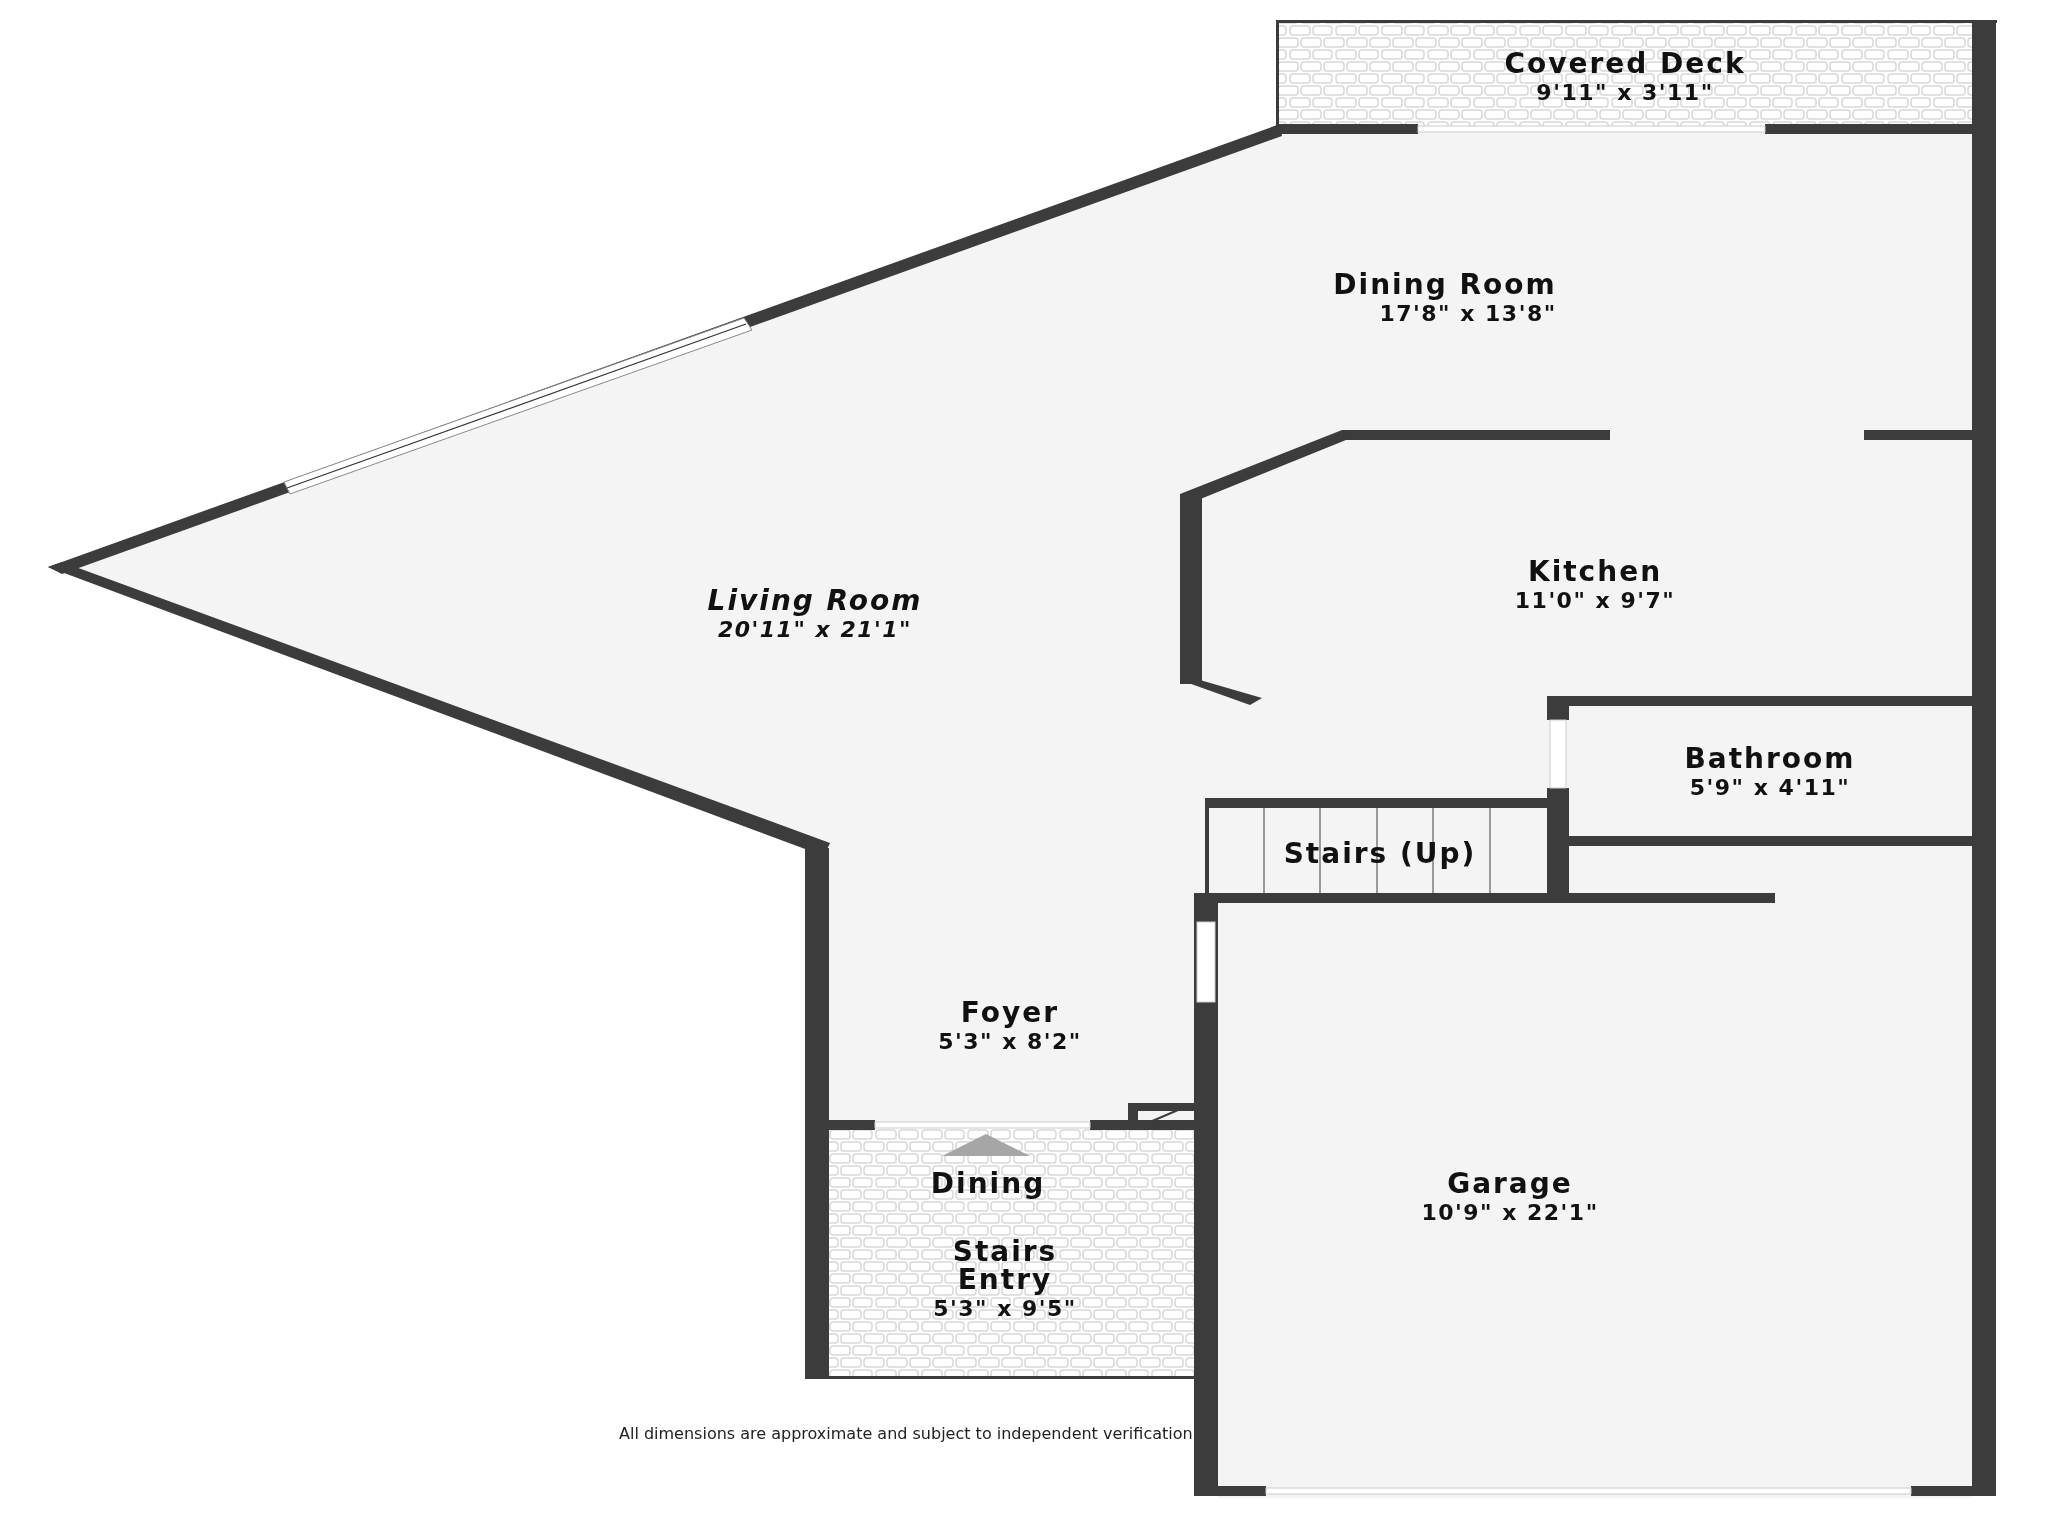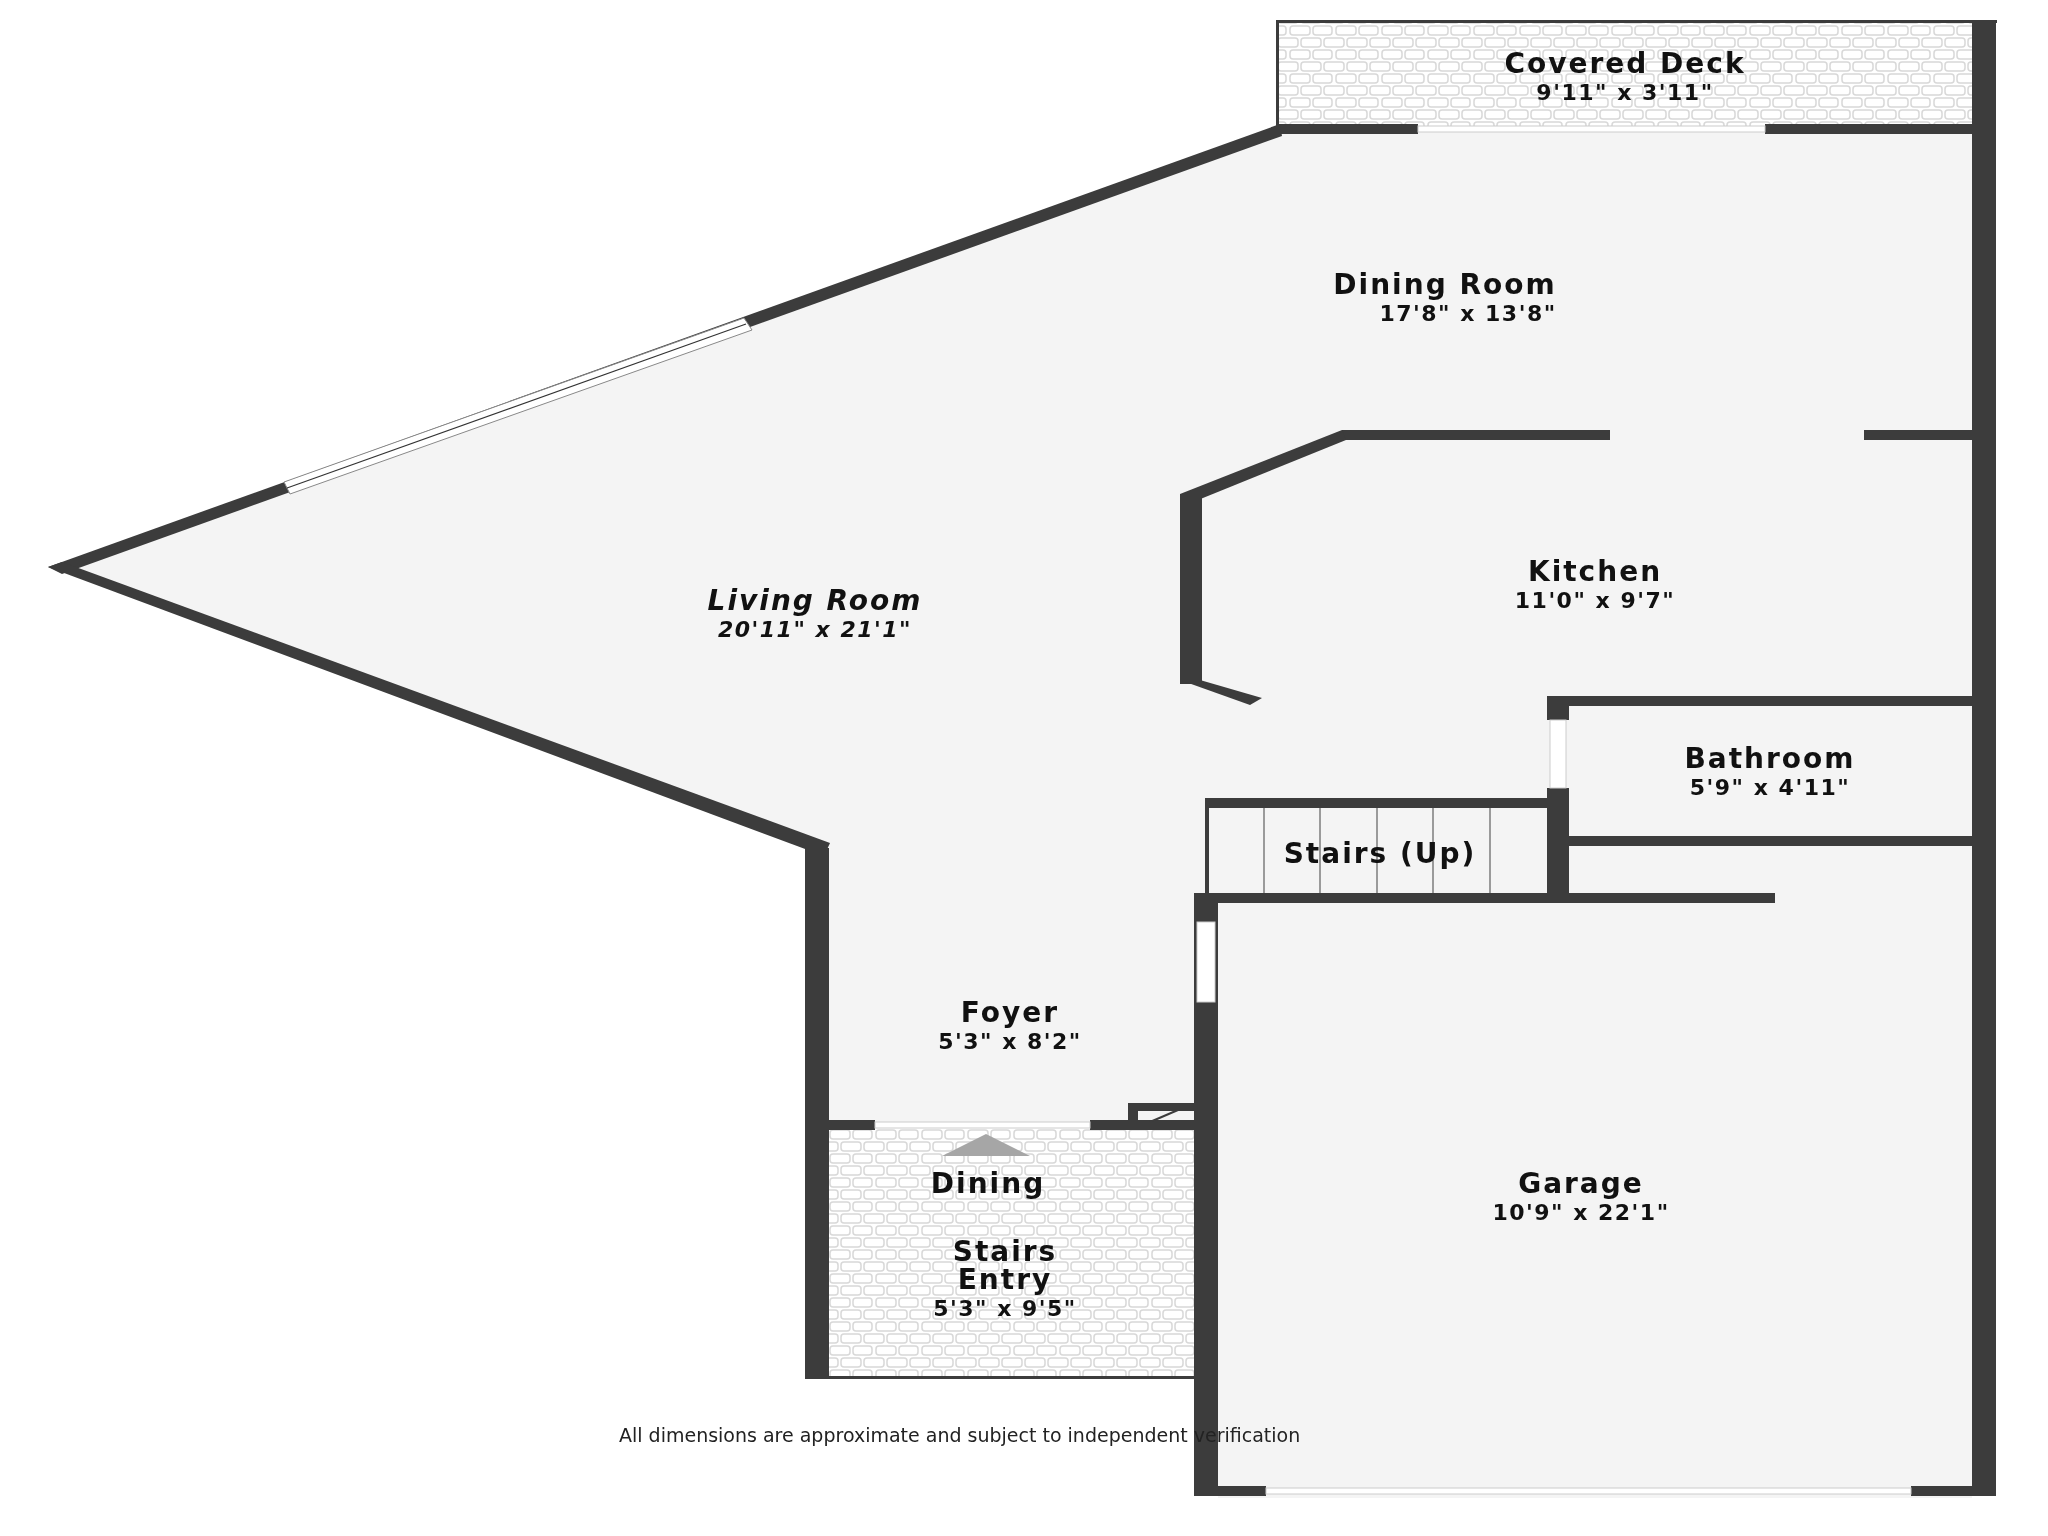--- a/index.html
+++ b/index.html
@@ -3,21 +3,21 @@
 <meta charset="utf-8">
 <style>
   html, body { margin:0; padding:0; background:#ffffff; }
   body { width:2048px; height:1536px; position:relative; overflow:hidden;
          font-family:"DejaVu Sans", sans-serif; }
   #plan { position:absolute; left:0; top:0; width:2048px; height:1536px; }
   .room-label { position:absolute; transform:translateX(-50%); text-align:center;
                 color:#111; white-space:nowrap; font-weight:bold; line-height:1; }
   .room-name { font-size:28px; letter-spacing:2px; display:block; }
   .room-dims { font-size:22px; letter-spacing:1.5px; display:block; margin-top:4px; }
-  .footer-note { position:absolute; left:619px; top:1424px; font-size:19px; color:#222;
+  .footer-note { position:absolute; left:619px; top:1424px; font-size:16px; color:#222;
                  font-family:"DejaVu Sans", sans-serif; white-space:nowrap; }
 </style>
 </head>
 <body>
 
 <svg id="plan" viewBox="0 0 2048 1536" xmlns="http://www.w3.org/2000/svg">
   <defs>
     <pattern id="tile" width="46" height="24" patternUnits="userSpaceOnUse">
       <rect width="46" height="24" fill="#ffffff"></rect>
       <rect x="2" y="2" width="20" height="9" rx="3" fill="none" stroke="#d8d8d8" stroke-width="1.5"></rect>
@@ -129,21 +129,21 @@
   <span class="room-name">Bathroom</span>
   <span class="room-dims">5'9" x 4'11"</span>
 </div>
 <div class="room-label" style="left:1380px; top:840px;">
   <span class="room-name">Stairs (Up)</span>
 </div>
 <div class="room-label" style="left:1010px; top:986px;margin-top:13px;">
   <span class="room-name">Foyer</span>
   <span class="room-dims">5'3" x 8'2"</span>
 </div>
-<div class="room-label" style="left:1581px; top:1170px;">
+<div class="room-label" style="left:1510px; top:1170px;">
   <span class="room-name">Garage</span>
   <span class="room-dims">10'9" x 22'1"</span>
 </div>
 <div class="room-label" style="left:988px; top:1170px;">
   <span class="room-name">Dining</span>
 </div>
 <div class="room-label" style="left:1005px; top:1238px;">
   <span class="room-name">Stairs</span>
   <span class="room-name">Entry</span>
   <span class="room-dims">5'3" x 9'5"</span>

